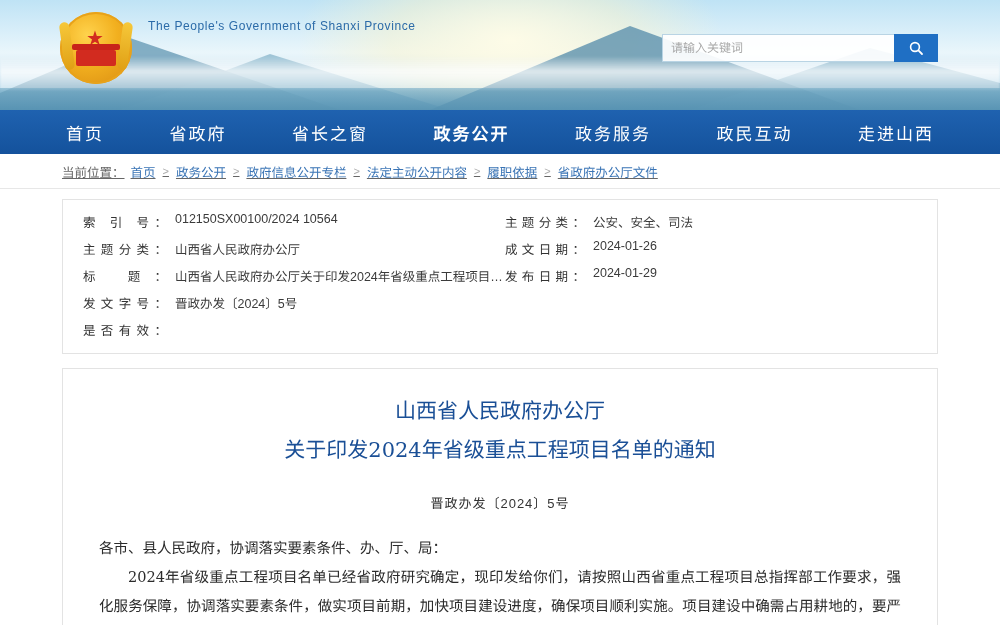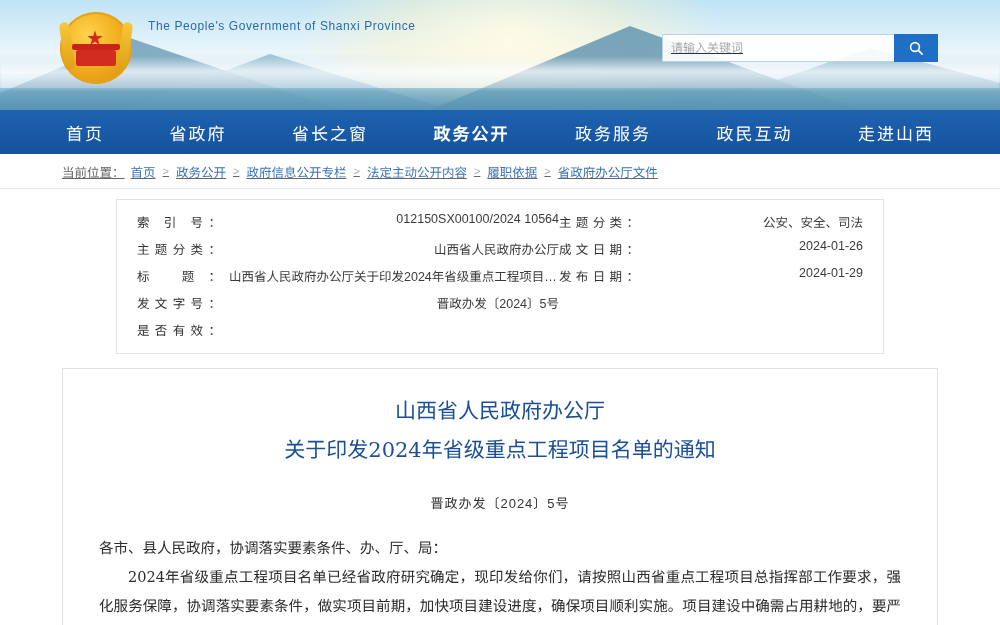--- a/index.html
+++ b/index.html
@@ -136,21 +136,20 @@
     letter-spacing: 0.6px;
     color: #2b6ba8;
   }
 
   .search-box {
     position: absolute;
     right: 62px; top: 34px;
     display: flex;
     align-items: flex-end;
     height: 28px;
-    text-decoration: underline;
   }
   .search-input {
     width: 232px;
     height: 28px;
     box-sizing: border-box;
     border: 1px solid #b9d4e4;
     border-right: none;
     background: rgba(255,255,255,0.92);
     padding: 0 8px;
     font-size: 12px;
@@ -221,42 +220,42 @@
     cursor: pointer;
   }
   .crumb .sep {
     margin: 0 7px;
     color: #aaa;
     font-size: 11px;
   }
 
   
   .meta-wrap {
-    width: 768px;
+    width: 876px;
     margin: 10px auto 0 auto;
     border: 1px solid #e3e3e3;
     background: #fff;
     padding: 12px 20px 14px 20px;
     box-sizing: border-box;
   }
   .meta-grid {
     display: grid;
     grid-template-columns: 92px 330px 88px 1fr;
     row-gap: 8px;
     font-size: 12.5px;
     color: #444;
   }
   .meta-k {
     color: #333;
     text-align: justify;
     text-align-last: justify;
     padding-right: 8px;
     white-space: nowrap;
   }
-  .meta-v { color: #3b3b3b; text-align: right; }
+  .meta-v { color: #3b3b3b; }
   .meta-v.truncate {
     white-space: nowrap;
     overflow: hidden;
     text-overflow: ellipsis;
   }
 
   
   .doc-wrap {
     width: 876px;
     margin: 14px auto 0 auto;

